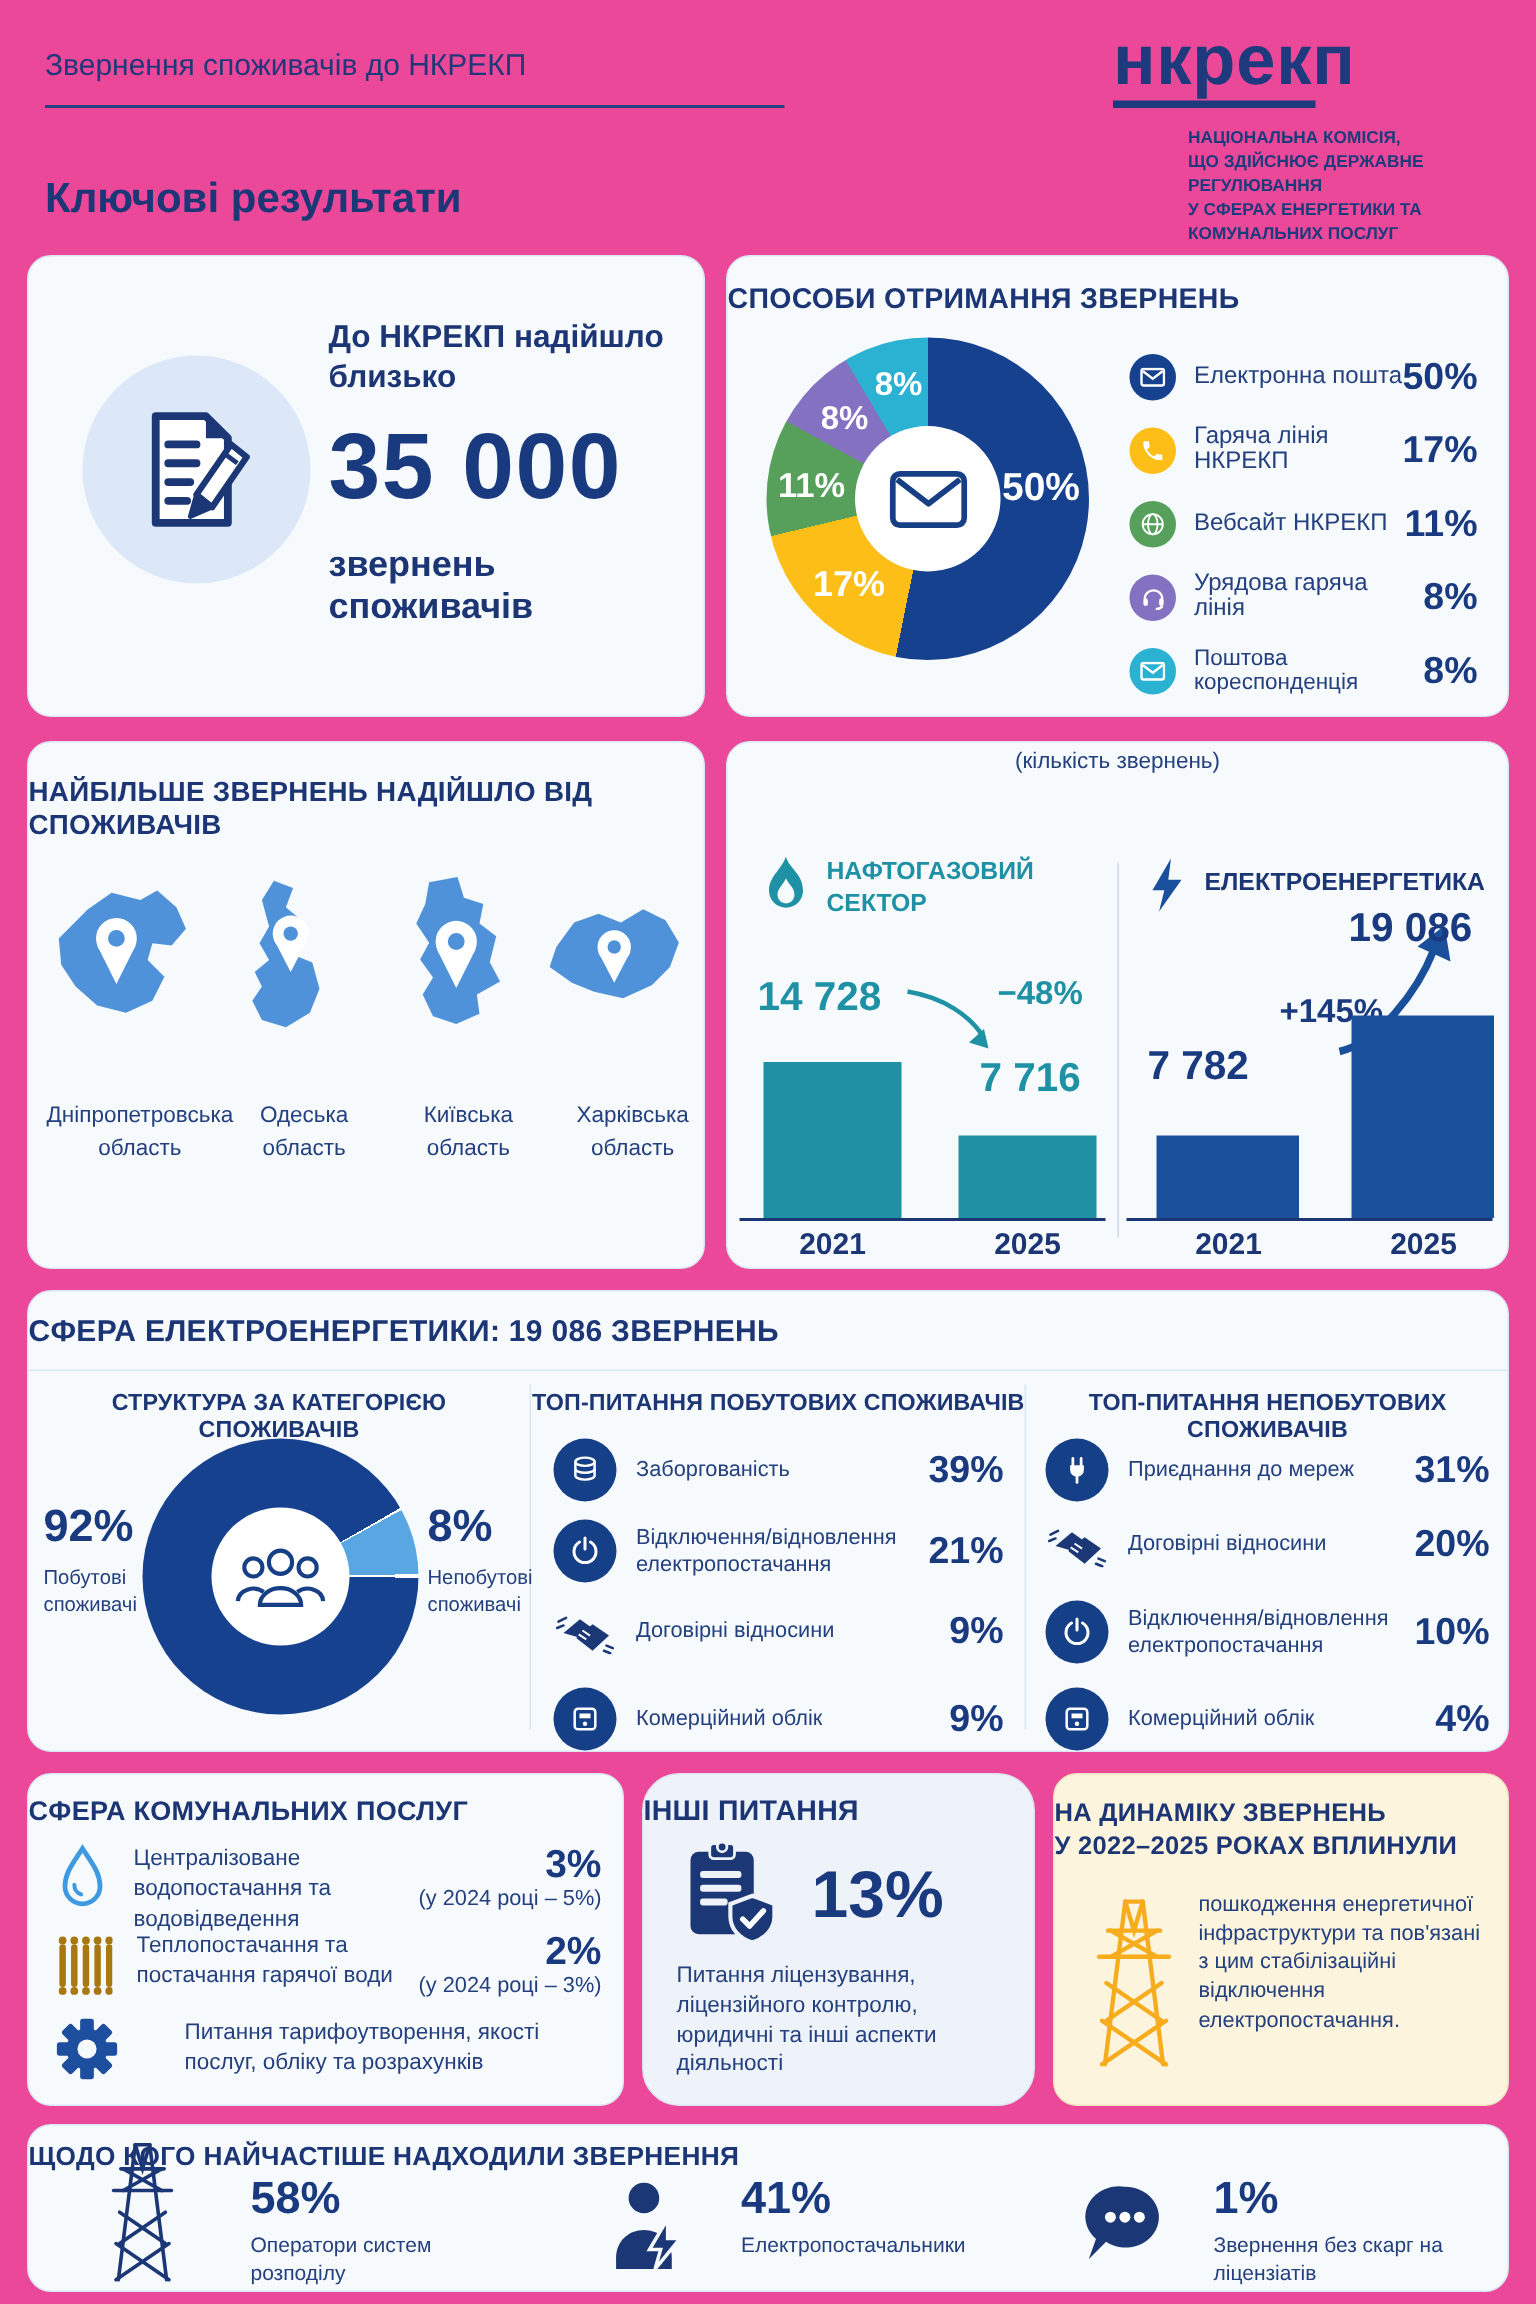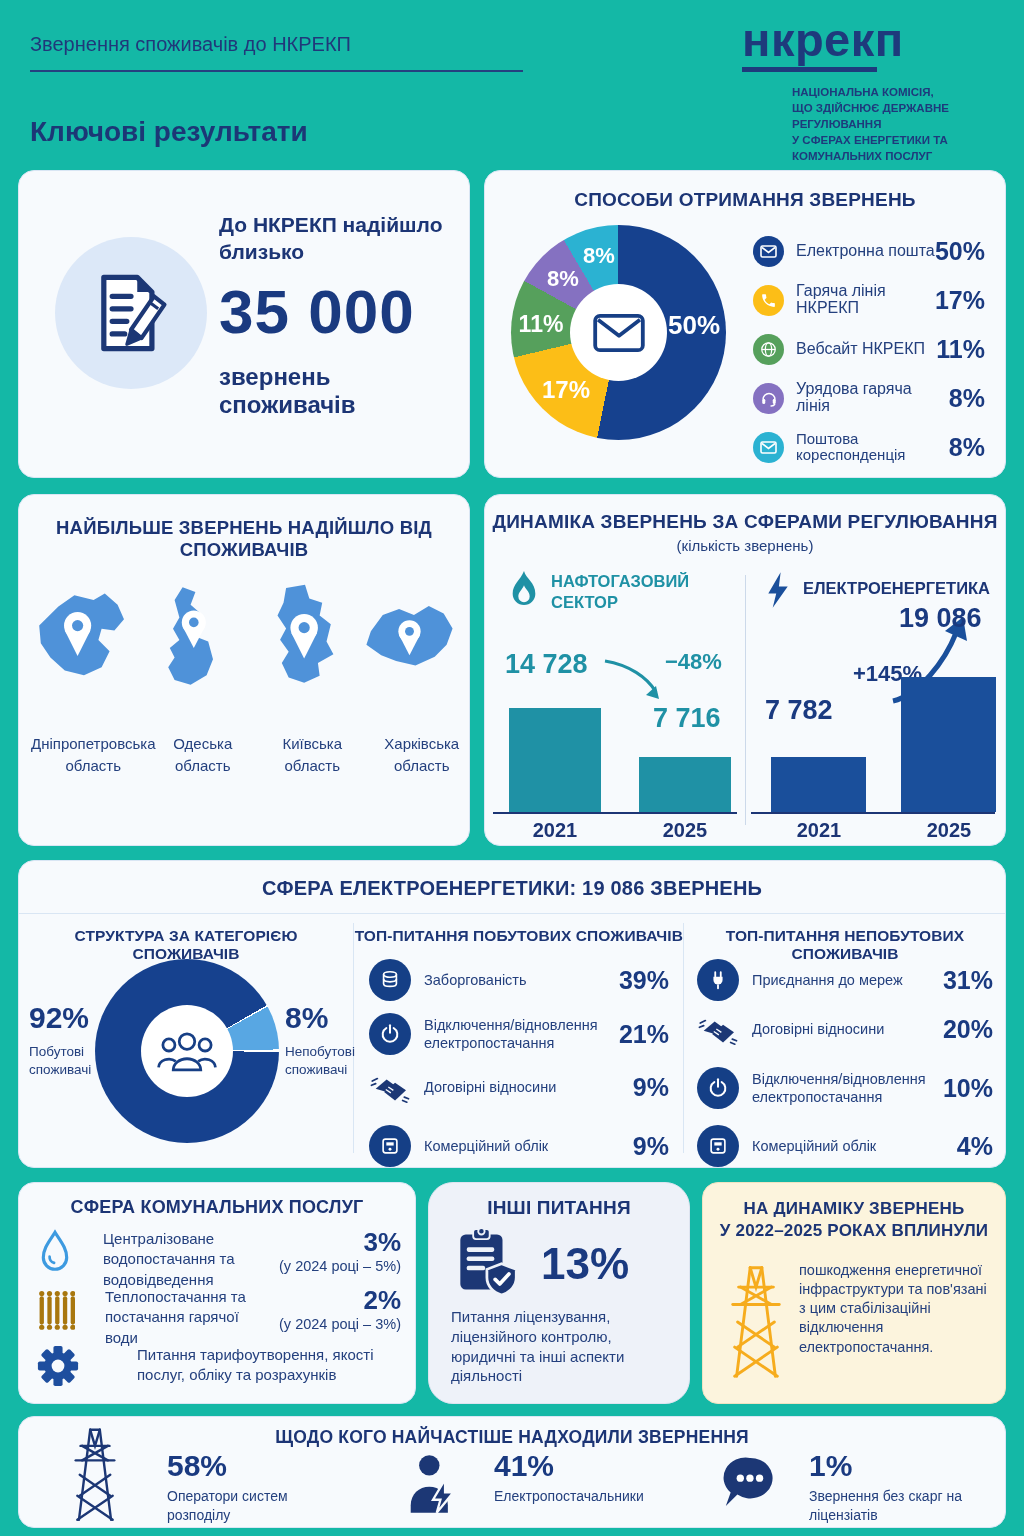--- a/index.html
+++ b/index.html
@@ -1,19 +1,19 @@
 <!DOCTYPE html>
 <html lang="uk"><head>
 <meta charset="utf-8">
 <style>
   html,body{margin:0;padding:0;background:#fff;}
-  .page{position:relative;width:1024px;height:1536px;background:#14b8a6;overflow:hidden;
+  .page{position:relative;width:1024px;height:1536px;background:#ec4899;overflow:hidden;
         font-family:"Liberation Sans","DejaVu Sans",sans-serif;color:#1c3575;}
   .card{position:absolute;background:#f7fafd;border:1.5px solid #d9e6f4;border-radius:16px;box-sizing:border-box;}
-  .card-title{font-size:19px;font-weight:700;color:#1c3575;text-align:center;letter-spacing:.2px;}
+  .card-title{font-size:19px;font-weight:700;color:#1c3575;letter-spacing:.2px;}
   .abs{position:absolute;}
   .navy{color:#1c3575;}
   .teal{color:#1f91a5;}
   .bold{font-weight:700;}
   
   .hdr-title{position:absolute;left:30px;top:33px;font-size:20px;color:#20387a;}
   .hdr-rule{position:absolute;left:30px;top:70px;width:493px;height:0;border-top:2px solid #25407f;}
   .logo-box{position:absolute;left:742px;top:16px;width:260px;}
   .logo-word{font-size:47px;font-weight:800;color:#1e3a7c;letter-spacing:.5px;line-height:1;}
   .logo-rule{width:135px;height:5px;background:#1e3a7c;margin-top:4px;}
@@ -46,21 +46,21 @@
   .dyn-divider{position:absolute;left:260px;top:80px;height:250px;border-left:1.5px solid #ccd9ea;}
   
   .col-sub{font-size:15.5px;font-weight:700;text-align:center;letter-spacing:.1px;}
   .q-row{position:absolute;display:flex;align-items:center;}
   .q-icon{width:42px;height:42px;border-radius:50%;background:#153f86;display:flex;align-items:center;justify-content:center;flex:0 0 42px;}
   .q-lbl{font-size:14.5px;color:#24407e;line-height:1.25;margin-left:13px;flex:1;}
   .q-val{font-size:25px;font-weight:700;color:#1a3a80;margin-left:6px;}
   .vdiv{position:absolute;top:62px;bottom:14px;border-left:1.5px solid #d9e6f4;}
   
   .u-row{position:absolute;left:18px;right:14px;display:flex;align-items:flex-start;}
-  .u-lbl{font-size:15px;color:#24407e;line-height:1.35;margin-left:30px;flex:1;}
+  .u-lbl{font-size:15px;color:#24407e;line-height:1.35;margin-left:16px;flex:1;}
   .u-right{text-align:right;margin-left:6px;}
   .u-val{font-size:26px;font-weight:700;color:#1a3a80;line-height:1;}
   .u-note{font-size:14.5px;color:#24407e;margin-top:3px;white-space:nowrap;}
   
   .other-card{background:#eef2f9;border-color:#dde4f0;border-radius:25px;}
   .infl-card{background:#fcf4dd;border-color:#eee3c2;}
   .infl-text,.other-text{font-size:15px;color:#24407e;line-height:1.32;}
   
   .b-val{font-size:30px;font-weight:700;color:#1a3a80;line-height:1;}
   .b-lbl{font-size:14px;color:#24407e;line-height:1.35;margin-top:6px;}
@@ -220,21 +220,20 @@
         </svg>
         <div class="region-lbl">
           <div>Харківська</div>
           <div>область</div>
         </div>
       </div>
     </div>
   </div>
 
   <div class="card" style="left:484px;top:494px;width:522px;height:352px;">
-    <div class="card-title" style="margin-top:16px;">ДИНАМІКА ЗВЕРНЕНЬ ЗА СФЕРАМИ РЕГУЛЮВАННЯ</div>
     <div style="text-align:center;font-size:15px;color:#24407e;margin-top:4px;">(кількість звернень)</div>
 
     <div class="dyn-half" style="left:8px;">
       <svg class="abs" style="left:14px;top:2px;" width="34" height="42" viewBox="0 0 36 44">
         <path fill="#1f91a5" d="M18 2 C20 10 30 14 30 26 a12 12 0 0 1 -24 0 C6 16 14 12 18 2 Z"></path>
         <path fill="#f7fafd" d="M18 17 C19 21 24 23 24 29 a6 6 0 0 1 -12 0 C12 24 16 22 18 17 Z"></path>
       </svg>
       <div class="abs teal bold" style="left:58px;top:4px;font-size:16.5px;line-height:1.25;">НАФТОГАЗОВИЙ СЕКТОР</div>
       <div class="abs teal bar-num" style="left:12px;top:82px;">14 728</div>
       <div class="abs teal bold" style="left:172px;top:82px;font-size:22px;">−48%</div>

